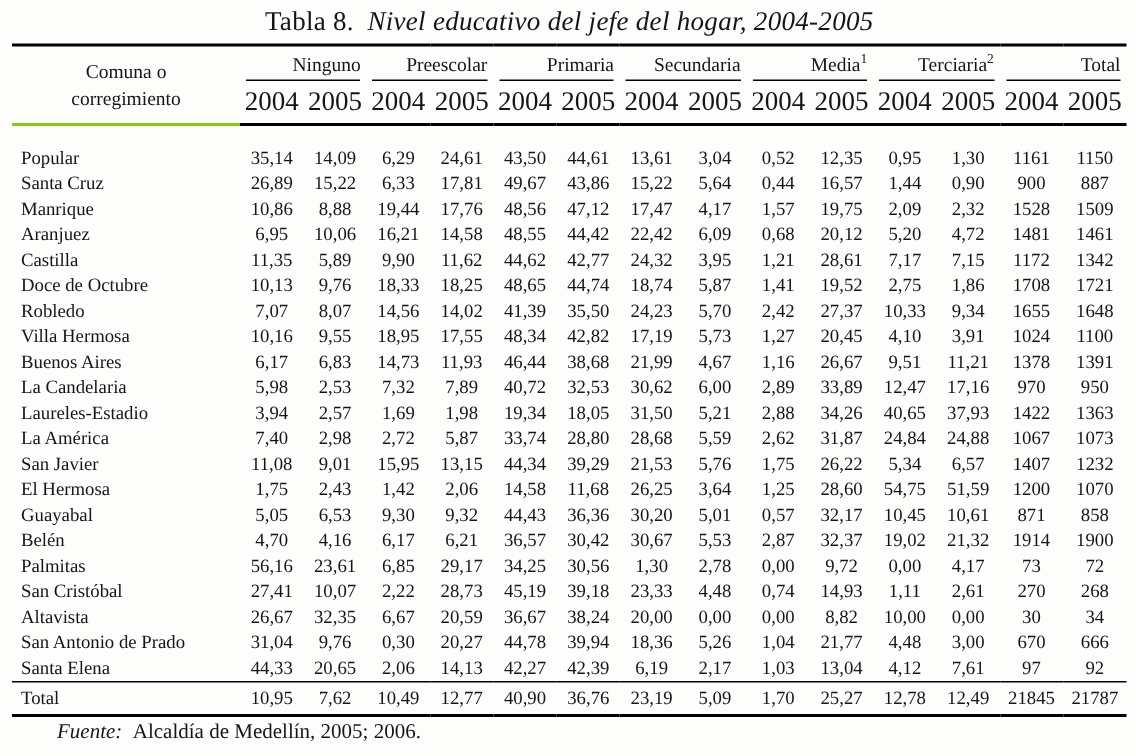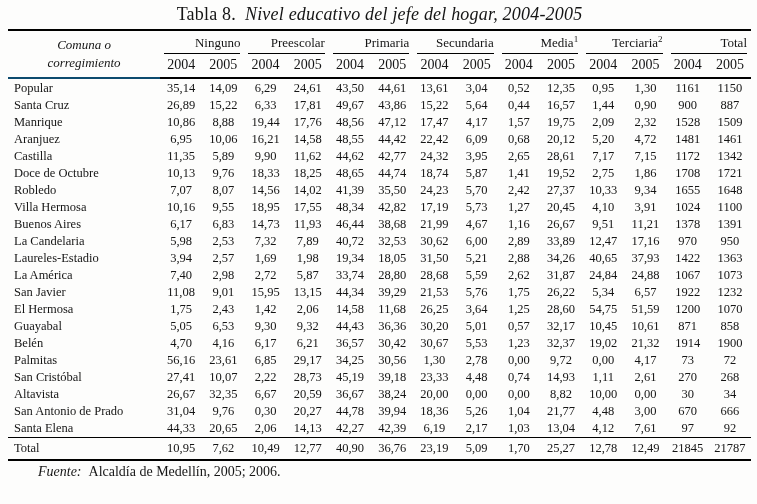--- a/index.html
+++ b/index.html
@@ -31,50 +31,49 @@
   }
   col.c-name{width:152px;}
   col.c-num{width:42.2px;}
 
   thead th{font-weight:normal;}
   th.comuna-head{
     font-size:13px;
     text-align:center;
     vertical-align:middle;
     line-height:1.35;
-    border-bottom:2px solid #0c4a6e;
-    font-style:italic;
+    border-bottom:2px solid #84cc16;
   }
   th.group{padding:4px 0 0 0;vertical-align:bottom;}
   .group-label{
     font-size:13px;
     text-align:right;
     border-bottom:1px solid #000;
     padding-bottom:2px;
     margin:0 4px;
     white-space:nowrap;
   }
   .group-label sup{font-size:9px;line-height:0;}
   th.year{
-    font-size:14px;
+    font-size:18px;
     text-align:center;
     padding:3px 0 4px 0;
     border-bottom:2px solid #000;
   }
 
   tbody td{
     font-size:12.5px;
     height:17px;
     padding:0;
     white-space:nowrap;
     overflow:hidden;
   }
   td.name{text-align:left;padding-left:6px;}
   td.val{text-align:center;}
-  tr.first-data td{padding-top:1px;}
+  tr.first-data td{padding-top:13px;}
   tr.total td{
     border-top:1.5px solid #000;
     border-bottom:2.5px solid #000;
     height:21px;
   }
 
   .footnotes{
     margin-top:4px;
     font-size:11px;
     line-height:1.45;
@@ -230,21 +229,21 @@
         <tr>
           <td class="name">Castilla</td>
           <td class="val">11,35</td>
           <td class="val">5,89</td>
           <td class="val">9,90</td>
           <td class="val">11,62</td>
           <td class="val">44,62</td>
           <td class="val">42,77</td>
           <td class="val">24,32</td>
           <td class="val">3,95</td>
-          <td class="val">2,65</td>
+          <td class="val">1,21</td>
           <td class="val">28,61</td>
           <td class="val">7,17</td>
           <td class="val">7,15</td>
           <td class="val">1172</td>
           <td class="val">1342</td>
         </tr>
         <tr>
           <td class="name">Doce de Octubre</td>
           <td class="val">10,13</td>
           <td class="val">9,76</td>
@@ -370,21 +369,21 @@
           <td class="val">15,95</td>
           <td class="val">13,15</td>
           <td class="val">44,34</td>
           <td class="val">39,29</td>
           <td class="val">21,53</td>
           <td class="val">5,76</td>
           <td class="val">1,75</td>
           <td class="val">26,22</td>
           <td class="val">5,34</td>
           <td class="val">6,57</td>
-          <td class="val">1922</td>
+          <td class="val">1407</td>
           <td class="val">1232</td>
         </tr>
         <tr>
           <td class="name">El Hermosa</td>
           <td class="val">1,75</td>
           <td class="val">2,43</td>
           <td class="val">1,42</td>
           <td class="val">2,06</td>
           <td class="val">14,58</td>
           <td class="val">11,68</td>
@@ -417,21 +416,21 @@
         <tr>
           <td class="name">Belén</td>
           <td class="val">4,70</td>
           <td class="val">4,16</td>
           <td class="val">6,17</td>
           <td class="val">6,21</td>
           <td class="val">36,57</td>
           <td class="val">30,42</td>
           <td class="val">30,67</td>
           <td class="val">5,53</td>
-          <td class="val">1,23</td>
+          <td class="val">2,87</td>
           <td class="val">32,37</td>
           <td class="val">19,02</td>
           <td class="val">21,32</td>
           <td class="val">1914</td>
           <td class="val">1900</td>
         </tr>
         <tr>
           <td class="name">Palmitas</td>
           <td class="val">56,16</td>
           <td class="val">23,61</td>

